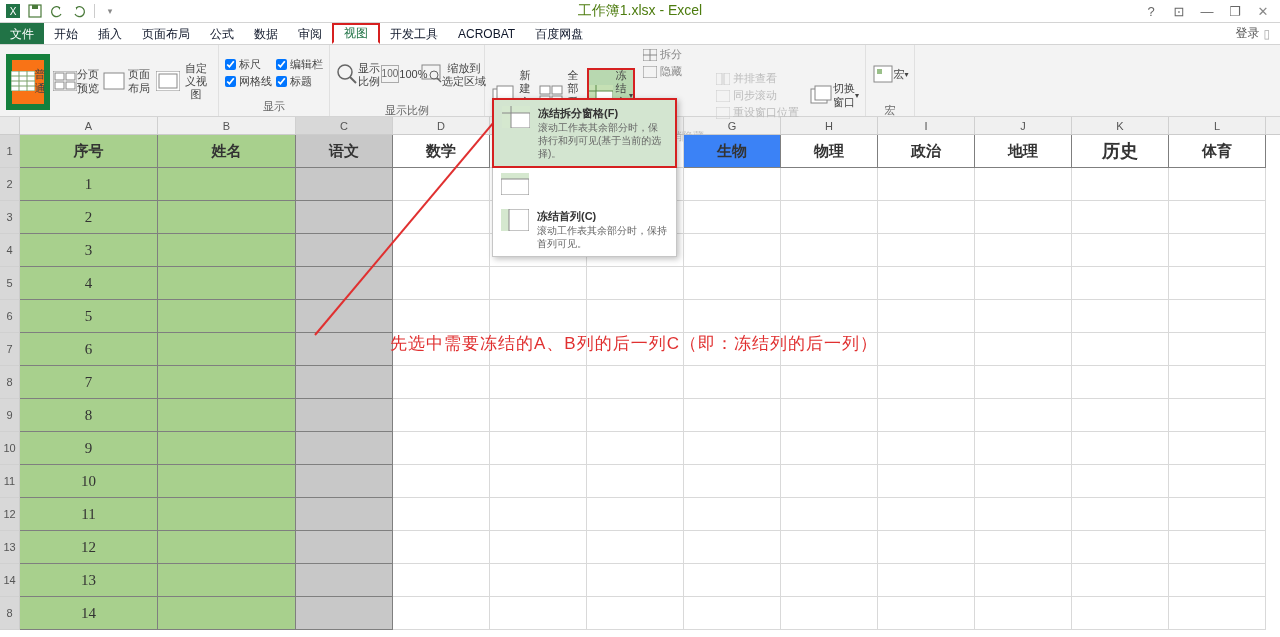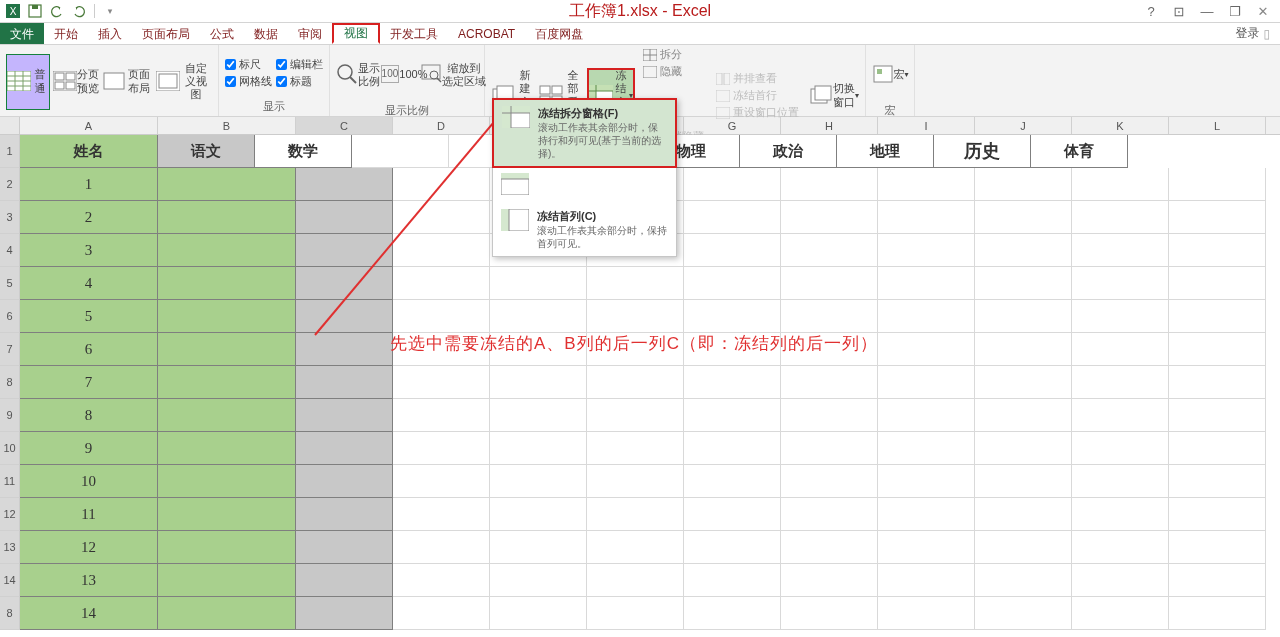--- a/index.html
+++ b/index.html
@@ -3,39 +3,39 @@
 <meta charset="utf-8">
 <style>
 * { margin: 0; padding: 0; box-sizing: border-box; font-family: "Microsoft YaHei", "SimSun", sans-serif; }
 body { background: #fff; font-size: 12px; color: #333; overflow: hidden; width: 1280px; height: 637px; position: relative; }
 
 
 .titlebar { height: 23px; background: #fff; display: flex; align-items: center; border-bottom: 1px solid #d4d4d4; position: relative; }
 .titlebar .qat { display: flex; align-items: center; gap: 4px; padding-left: 4px; }
 .titlebar .qat-icon { width: 18px; height: 18px; display: flex; align-items: center; justify-content: center; color: #4a7a3a; }
 .titlebar .qat-sep { width: 1px; height: 14px; background: #ccc; margin: 0 2px; }
-.titlebar .title { position: absolute; left: 50%; transform: translateX(-50%); font-size: 16px; color: #b91c1c; }
+.titlebar .title { position: absolute; left: 50%; transform: translateX(-50%); font-size: 14px; color: #4d7c0f; }
 .titlebar .winctrl { margin-left: auto; display: flex; gap: 6px; padding-right: 6px; color: #666; font-size: 13px; }
 .titlebar .winctrl span { width: 22px; text-align: center; cursor: pointer; }
 
 
 .tabs { height: 22px; background: #fff; display: flex; align-items: stretch; border-bottom: 1px solid #d4d4d4; position: relative; }
-.tab { padding: 0 10px; display: flex; align-items: center; font-size: 12px; color: #7f1d1d; cursor: pointer; border-top: 1px solid transparent; }
+.tab { padding: 0 10px; display: flex; align-items: center; font-size: 12px; color: #0f172a; cursor: pointer; border-top: 1px solid transparent; }
 .tab.file { background: #217346; color: #fff; }
 .tab.active { border: 2px solid #d62020; border-bottom: 2px solid #fff; color: #217346; background: #fff; position: relative; z-index: 2; }
 .tabs .login { margin-left: auto; padding-right: 10px; display: flex; align-items: center; color: #555; }
 
 
 .ribbon { height: 72px; background: #f3f3f3; border-bottom: 1px solid #d4d4d4; display: flex; }
 .ribbon-group { border-right: 1px solid #e0e0e0; display: flex; flex-direction: column; padding: 2px 6px 0; }
 .ribbon-group .body { flex: 1; display: flex; align-items: center; gap: 4px; }
 .ribbon-group .label { text-align: center; font-size: 11px; color: #666; padding-bottom: 2px; }
 .big-btn { display: flex; flex-direction: row; align-items: center; justify-content: center; width: 44px; height: 56px; font-size: 11px; color: #444; cursor: pointer; text-align: center; line-height: 1.2; }
 .big-btn .icon { width: 28px; height: 28px; margin-bottom: 2px; display: flex; align-items: center; justify-content: center; }
-.big-btn.active { background: #c4b5fd; border: 1px solid #15803d; }
+.big-btn.active { background: #f97316; border: 6px solid #15803d; }
 .big-btn.freeze-active { background: #b8d8b0; border: 2px solid #d62020; width: 48px; }
 .small-opts { display: flex; flex-direction: column; gap: 2px; font-size: 11px; color: #444; }
 .small-opts label { display: flex; align-items: center; gap: 3px; }
 .small-opts input { width: 11px; height: 11px; }
 .small-col { display: flex; flex-direction: column; gap: 2px; font-size: 11px; color: #888; }
 .small-col .item { display: flex; align-items: center; gap: 3px; }
 
 svg { display: block; }
 
 
@@ -300,21 +300,21 @@
             <svg width="14" height="12">
               <rect x="0" y="0" width="6" height="12" fill="none" stroke="#ccc"></rect>
               <rect x="8" y="0" width="6" height="12" fill="none" stroke="#ccc"></rect>
             </svg>
             <span>并排查看</span>
           </div>
         <div class="item">
             <svg width="14" height="12">
               <rect width="14" height="12" fill="none" stroke="#ccc"></rect>
             </svg>
-            <span>冻结首行</span>
+            <span>同步滚动</span>
           </div>
         <div class="item">
             <svg width="14" height="12">
               <rect width="14" height="12" fill="none" stroke="#ccc"></rect>
             </svg>
             <span>重设窗口位置</span>
           </div>
       </div>
       <div class="big-btn" style="width:50px;margin-left:6px;">
         <div class="icon">
@@ -417,20 +417,21 @@
         <div class="rh" style="background: rgb(216, 216, 216);">9</div>
         <div class="rh" style="background: rgb(216, 216, 216);">10</div>
         <div class="rh" style="background: rgb(216, 216, 216);">11</div>
         <div class="rh" style="background: rgb(216, 216, 216);">12</div>
         <div class="rh" style="background: rgb(216, 216, 216);">13</div>
         <div class="rh" style="background: rgb(216, 216, 216);">14</div>
         <div class="rh" style="background: rgb(216, 216, 216);">8</div>
       </div>
     <div class="cells" id="cells">
         <div class="row">
+          <div class="cell hdr w-ab" style="background: rgb(168, 208, 141);">序号</div>
           <div class="cell hdr w-ab" style="background: rgb(168, 208, 141);">姓名</div>
           <div class="cell hdr w-c c-sel" style="background: rgb(200, 200, 200);">语文</div>
           <div class="cell w-rest" style="background: rgb(255, 255, 255); font-weight: bold; font-size: 15px; font-family: SimSun;">数学</div>
           <div class="cell plain w-rest" style="border-right: 1px solid rgb(217, 217, 217); border-bottom: 1px solid rgb(217, 217, 217);"></div>
           <div class="cell plain w-rest" style="border-right: 1px solid rgb(217, 217, 217); border-bottom: 1px solid rgb(217, 217, 217);"></div>
           <div class="cell w-rest" style="background: #3b82f6; font-weight: bold; font-size: 15px; font-family: Liberation Serif, serif;">生物</div>
           <div class="cell w-rest" style="background: rgb(255, 255, 255); font-weight: bold; font-size: 15px; font-family: SimSun;">物理</div>
           <div class="cell w-rest" style="background: rgb(255, 255, 255); font-weight: bold; font-size: 15px; font-family: SimSun;">政治</div>
           <div class="cell w-rest" style="background: rgb(255, 255, 255); font-weight: bold; font-size: 15px; font-family: SimSun;">地理</div>
           <div class="cell w-rest" style="background: rgb(255, 255, 255); font-weight: bold; font-size: 18px; font-family: SimSun;">历史</div>

